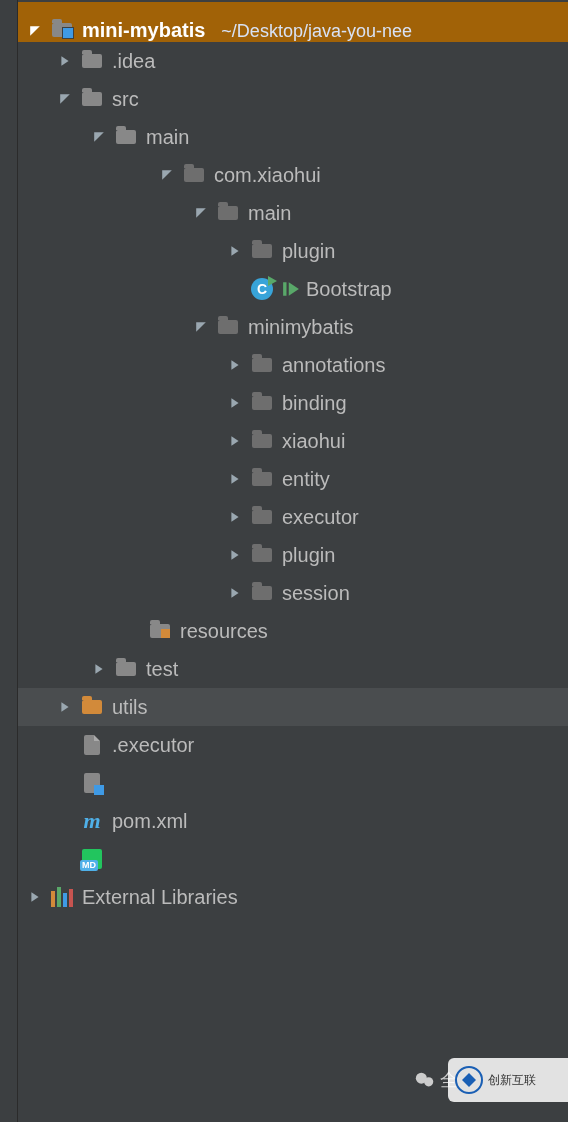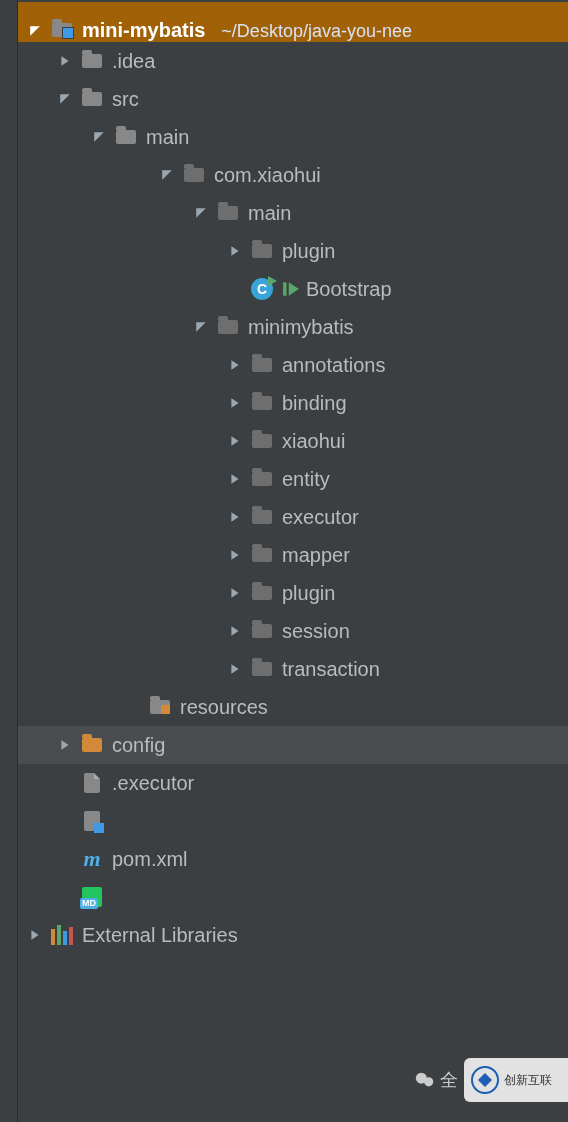--- a/index.html
+++ b/index.html
@@ -240,21 +240,21 @@
   .libs-icon {
     display: flex; gap: 2px; align-items: flex-end;
   }
   .libs-icon span {
     width: 4px;
     display: block;
   }
   .watermark {
     position: absolute;
     right: 0; bottom: 20px;
-    width: 104px; height: 44px;
+    width: 120px; height: 44px;
     background: rgba(255,255,255,0.85);
     border-radius: 6px 0 0 6px;
     display: flex;
     align-items: center;
     font-size: 12px;
     color: #333;
     padding: 0 6px;
     gap: 4px;
   }
   .wechat {
@@ -458,80 +458,68 @@
   <div class="row">
     <span class="indent" style="width:200px"></span>
     <span class="arrow">
         <svg viewBox="0 0 10 10">
           <polygon points="2,1 8,5 2,9" fill="#9aa7b0"></polygon>
         </svg>
       </span>
     <span class="icon">
         <span class="folder-body folder-darkgrey"></span>
       </span>
-    <span class="label">mapper</span>
-  </div>
-  <div class="row">
-    <span class="indent" style="width:200px"></span>
-    <span class="arrow">
-        <svg viewBox="0 0 10 10">
-          <polygon points="2,1 8,5 2,9" fill="#9aa7b0"></polygon>
-        </svg>
-      </span>
-    <span class="icon">
-        <span class="folder-body folder-darkgrey"></span>
-      </span>
     <span class="label">plugin</span>
   </div>
   <div class="row">
     <span class="indent" style="width:200px"></span>
     <span class="arrow">
         <svg viewBox="0 0 10 10">
           <polygon points="2,1 8,5 2,9" fill="#9aa7b0"></polygon>
         </svg>
       </span>
     <span class="icon">
         <span class="folder-body folder-darkgrey"></span>
       </span>
     <span class="label">session</span>
-  </div>
-  <div class="row">
-    <span class="indent" style="width:200px"></span>
-    <span class="arrow">
-        <svg viewBox="0 0 10 10">
-          <polygon points="2,1 8,5 2,9" fill="#9aa7b0"></polygon>
-        </svg>
-      </span>
-    <span class="icon">
-        <span class="folder-body folder-darkgrey"></span>
-      </span>
-    <span class="label">transaction</span>
   </div>
 
   <div class="row">
     <span class="indent" style="width:98px"></span>
     <span class="arrow blank"></span>
     <span class="icon">
         <span class="folder-resources"></span>
       </span>
     <span class="label">resources</span>
   </div>
 
+  <div class="row">
+    <span class="indent" style="width:64px"></span>
+    <span class="arrow">
+        <svg viewBox="0 0 10 10">
+          <polygon points="2,1 8,5 2,9" fill="#9aa7b0"></polygon>
+        </svg>
+      </span>
+    <span class="icon">
+        <span class="folder-body folder-grey"></span>
+      </span>
+    <span class="label">test</span>
+  </div>
 
   <div class="row selected">
     <span class="indent" style="width:30px"></span>
     <span class="arrow">
         <svg viewBox="0 0 10 10">
           <polygon points="2,1 8,5 2,9" fill="#9aa7b0"></polygon>
         </svg>
       </span>
     <span class="icon">
         <span class="folder-body folder-orange"></span>
       </span>
-    <span class="label">config</span>
+    <span class="label">utils</span>
   </div>
 
   <div class="row">
     <span class="indent" style="width:30px"></span>
     <span class="arrow blank"></span>
     <span class="icon">
         <span class="file-generic"></span>
       </span>
     <span class="label">.executor</span>
   </div>

